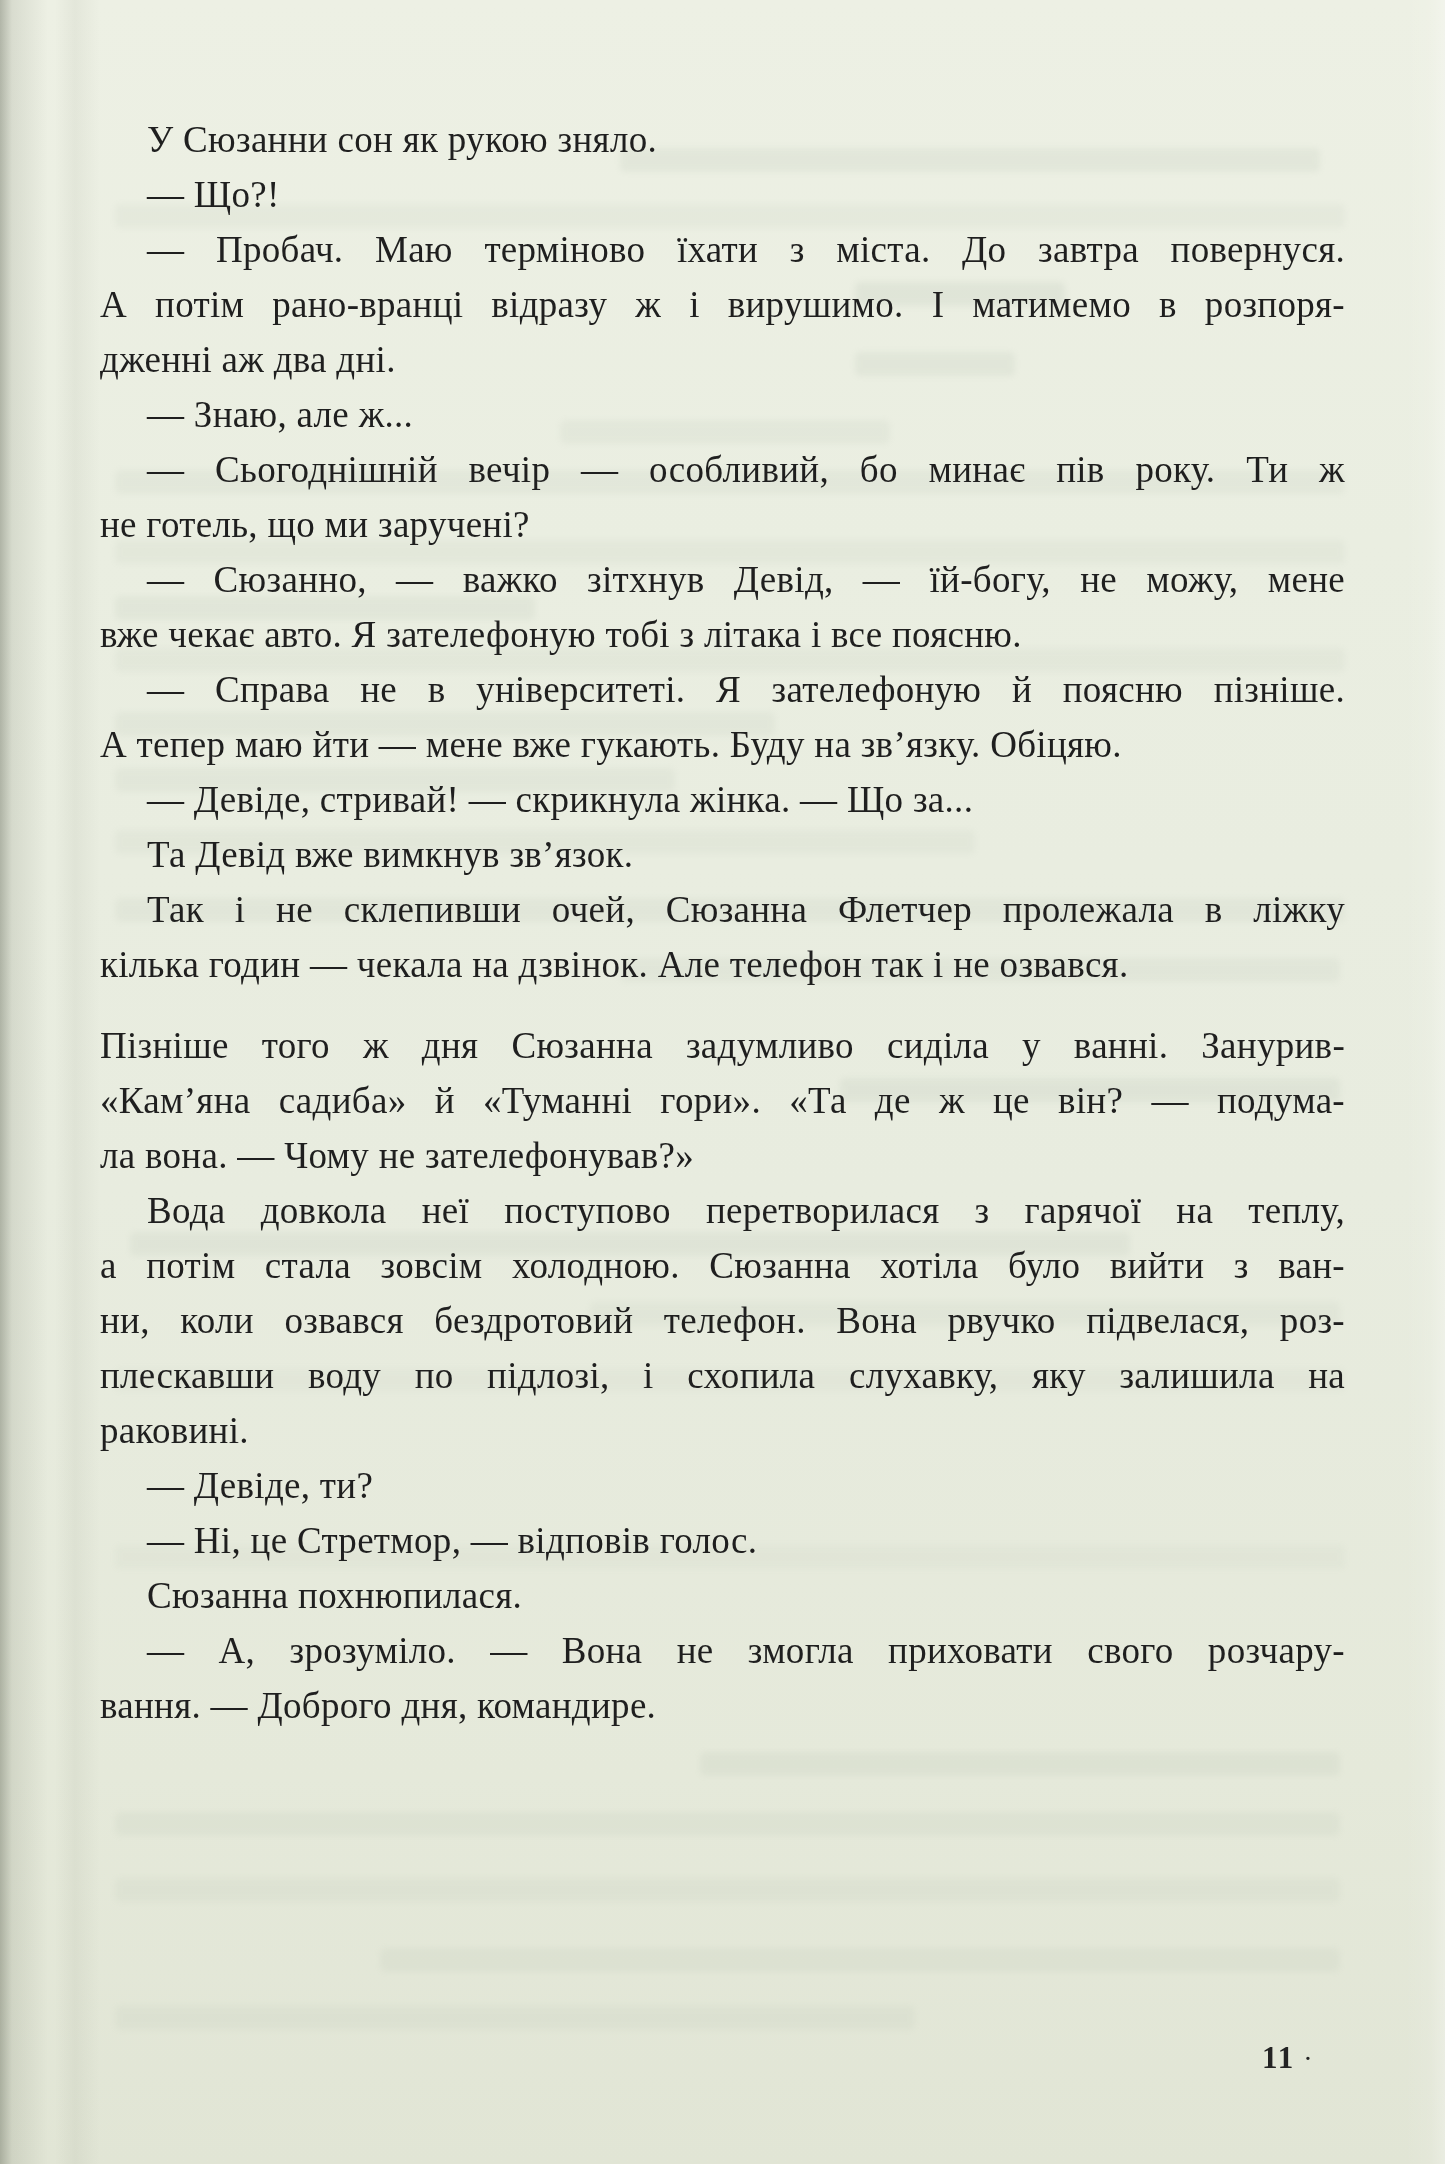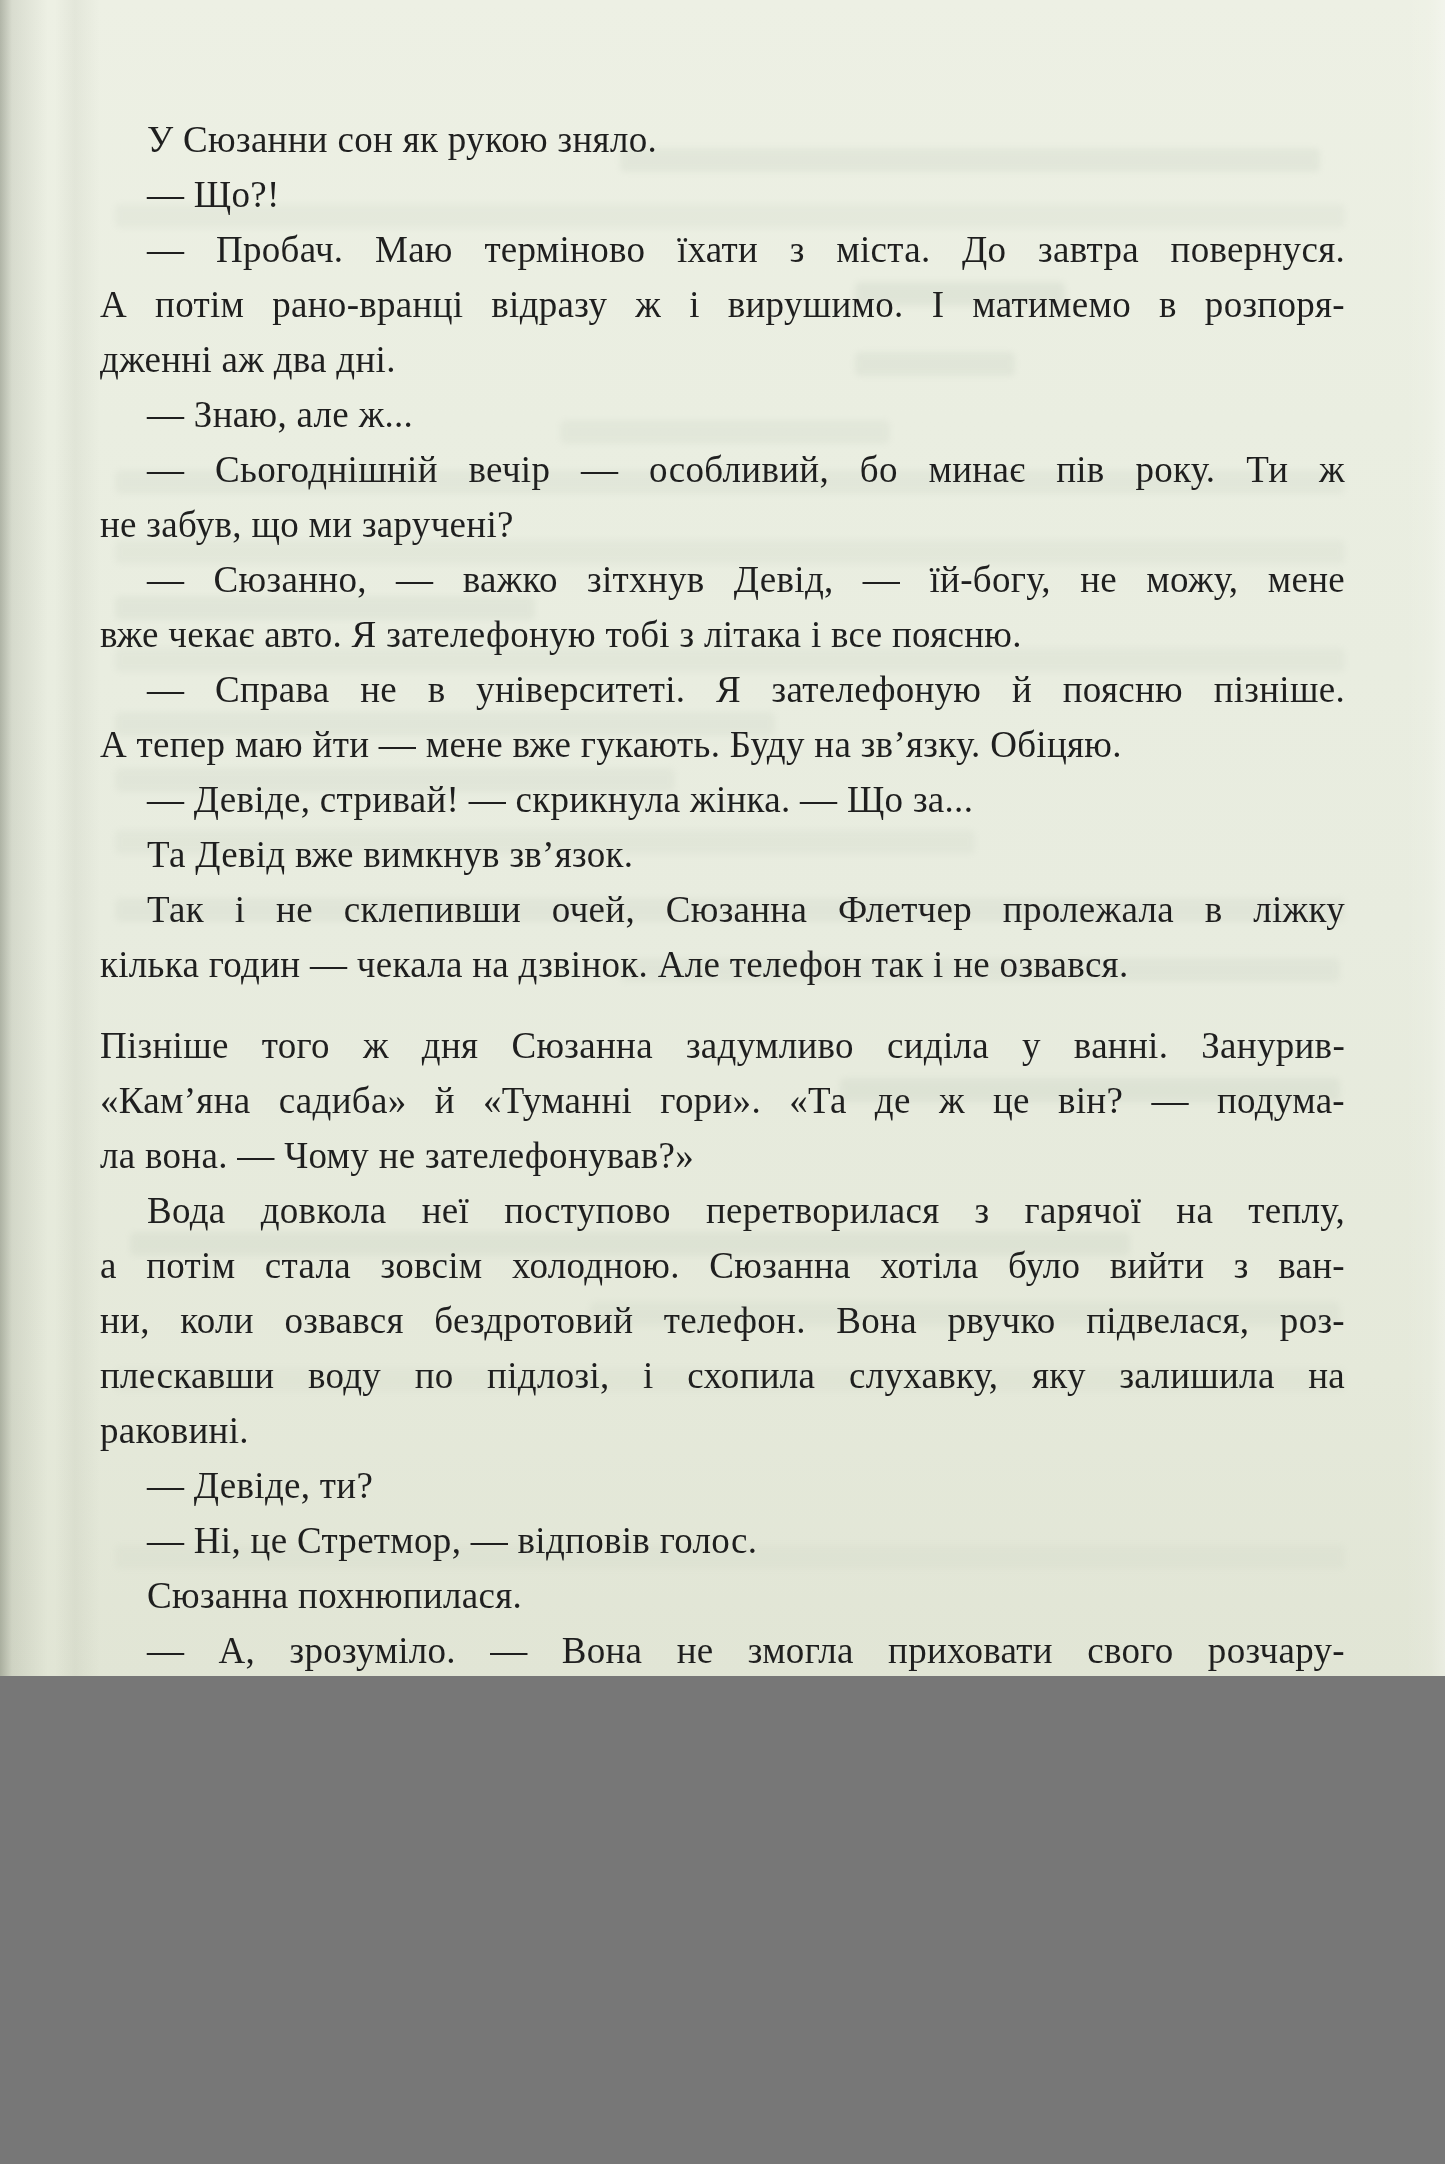--- a/index.html
+++ b/index.html
@@ -1,20 +1,20 @@
 <!DOCTYPE html>
 <html style="--paper: #e8ecdf; --ink: #1f1f1f;"><head>
 <meta charset="utf-8">
 <style>
   html, body { margin: 0; padding: 0; background: #777; }
 
   .page {
     position: relative;
     width: 1445px;
-    height: 1676px;
+    height: 2164px;
     margin: 0 auto;
     overflow: hidden;
     background:
       linear-gradient(90deg, rgba(80,86,70,0.38) 0px, rgba(110,116,98,0.16) 12px, rgba(0,0,0,0) 48px),
       linear-gradient(90deg, rgba(0,0,0,0) 55px, rgba(100,106,88,0.07) 75px, rgba(0,0,0,0) 100px),
       linear-gradient(270deg, rgba(255,255,255,0.30) 0px, rgba(255,255,255,0.10) 14px, rgba(0,0,0,0) 40px),
       linear-gradient(180deg, #edf0e4 0%, #eaeee1 25%, var(--paper, #e8ecdf) 55%, #e5e9da 82%, #e1e5d5 100%);
     font-family: "Liberation Serif", "DejaVu Serif", serif;
   }
 
@@ -107,21 +107,21 @@
       <div class="para">
         <div class="line indent fill">— Пробач. Маю терміново їхати з міста. До завтра повернуся.</div>
         <div class="line fill">А потім рано-вранці відразу ж і вирушимо. І матимемо в розпоря-</div>
         <div class="line">дженні аж два дні.</div>
       </div>
       <div class="para">
         <div class="line indent">— Знаю, але ж...</div>
       </div>
       <div class="para">
         <div class="line indent fill">— Сьогоднішній вечір — особливий, бо минає пів року. Ти ж</div>
-        <div class="line">не забув, що ми заручені?</div>
+        <div class="line">не готель, що ми заручені?</div>
       </div>
       <div class="para">
         <div class="line indent fill">— Сюзанно, — важко зітхнув Девід, — їй-богу, не можу, мене</div>
         <div class="line">вже чекає авто. Я зателефоную тобі з літака і все поясню.</div>
       </div>
       <div class="para">
         <div class="line indent fill">— Справа не в університеті. Я зателефоную й поясню пізніше.</div>
         <div class="line">А тепер маю йти — мене вже гукають. Буду на зв’язку. Обіцяю.</div>
       </div>
       <div class="para">

